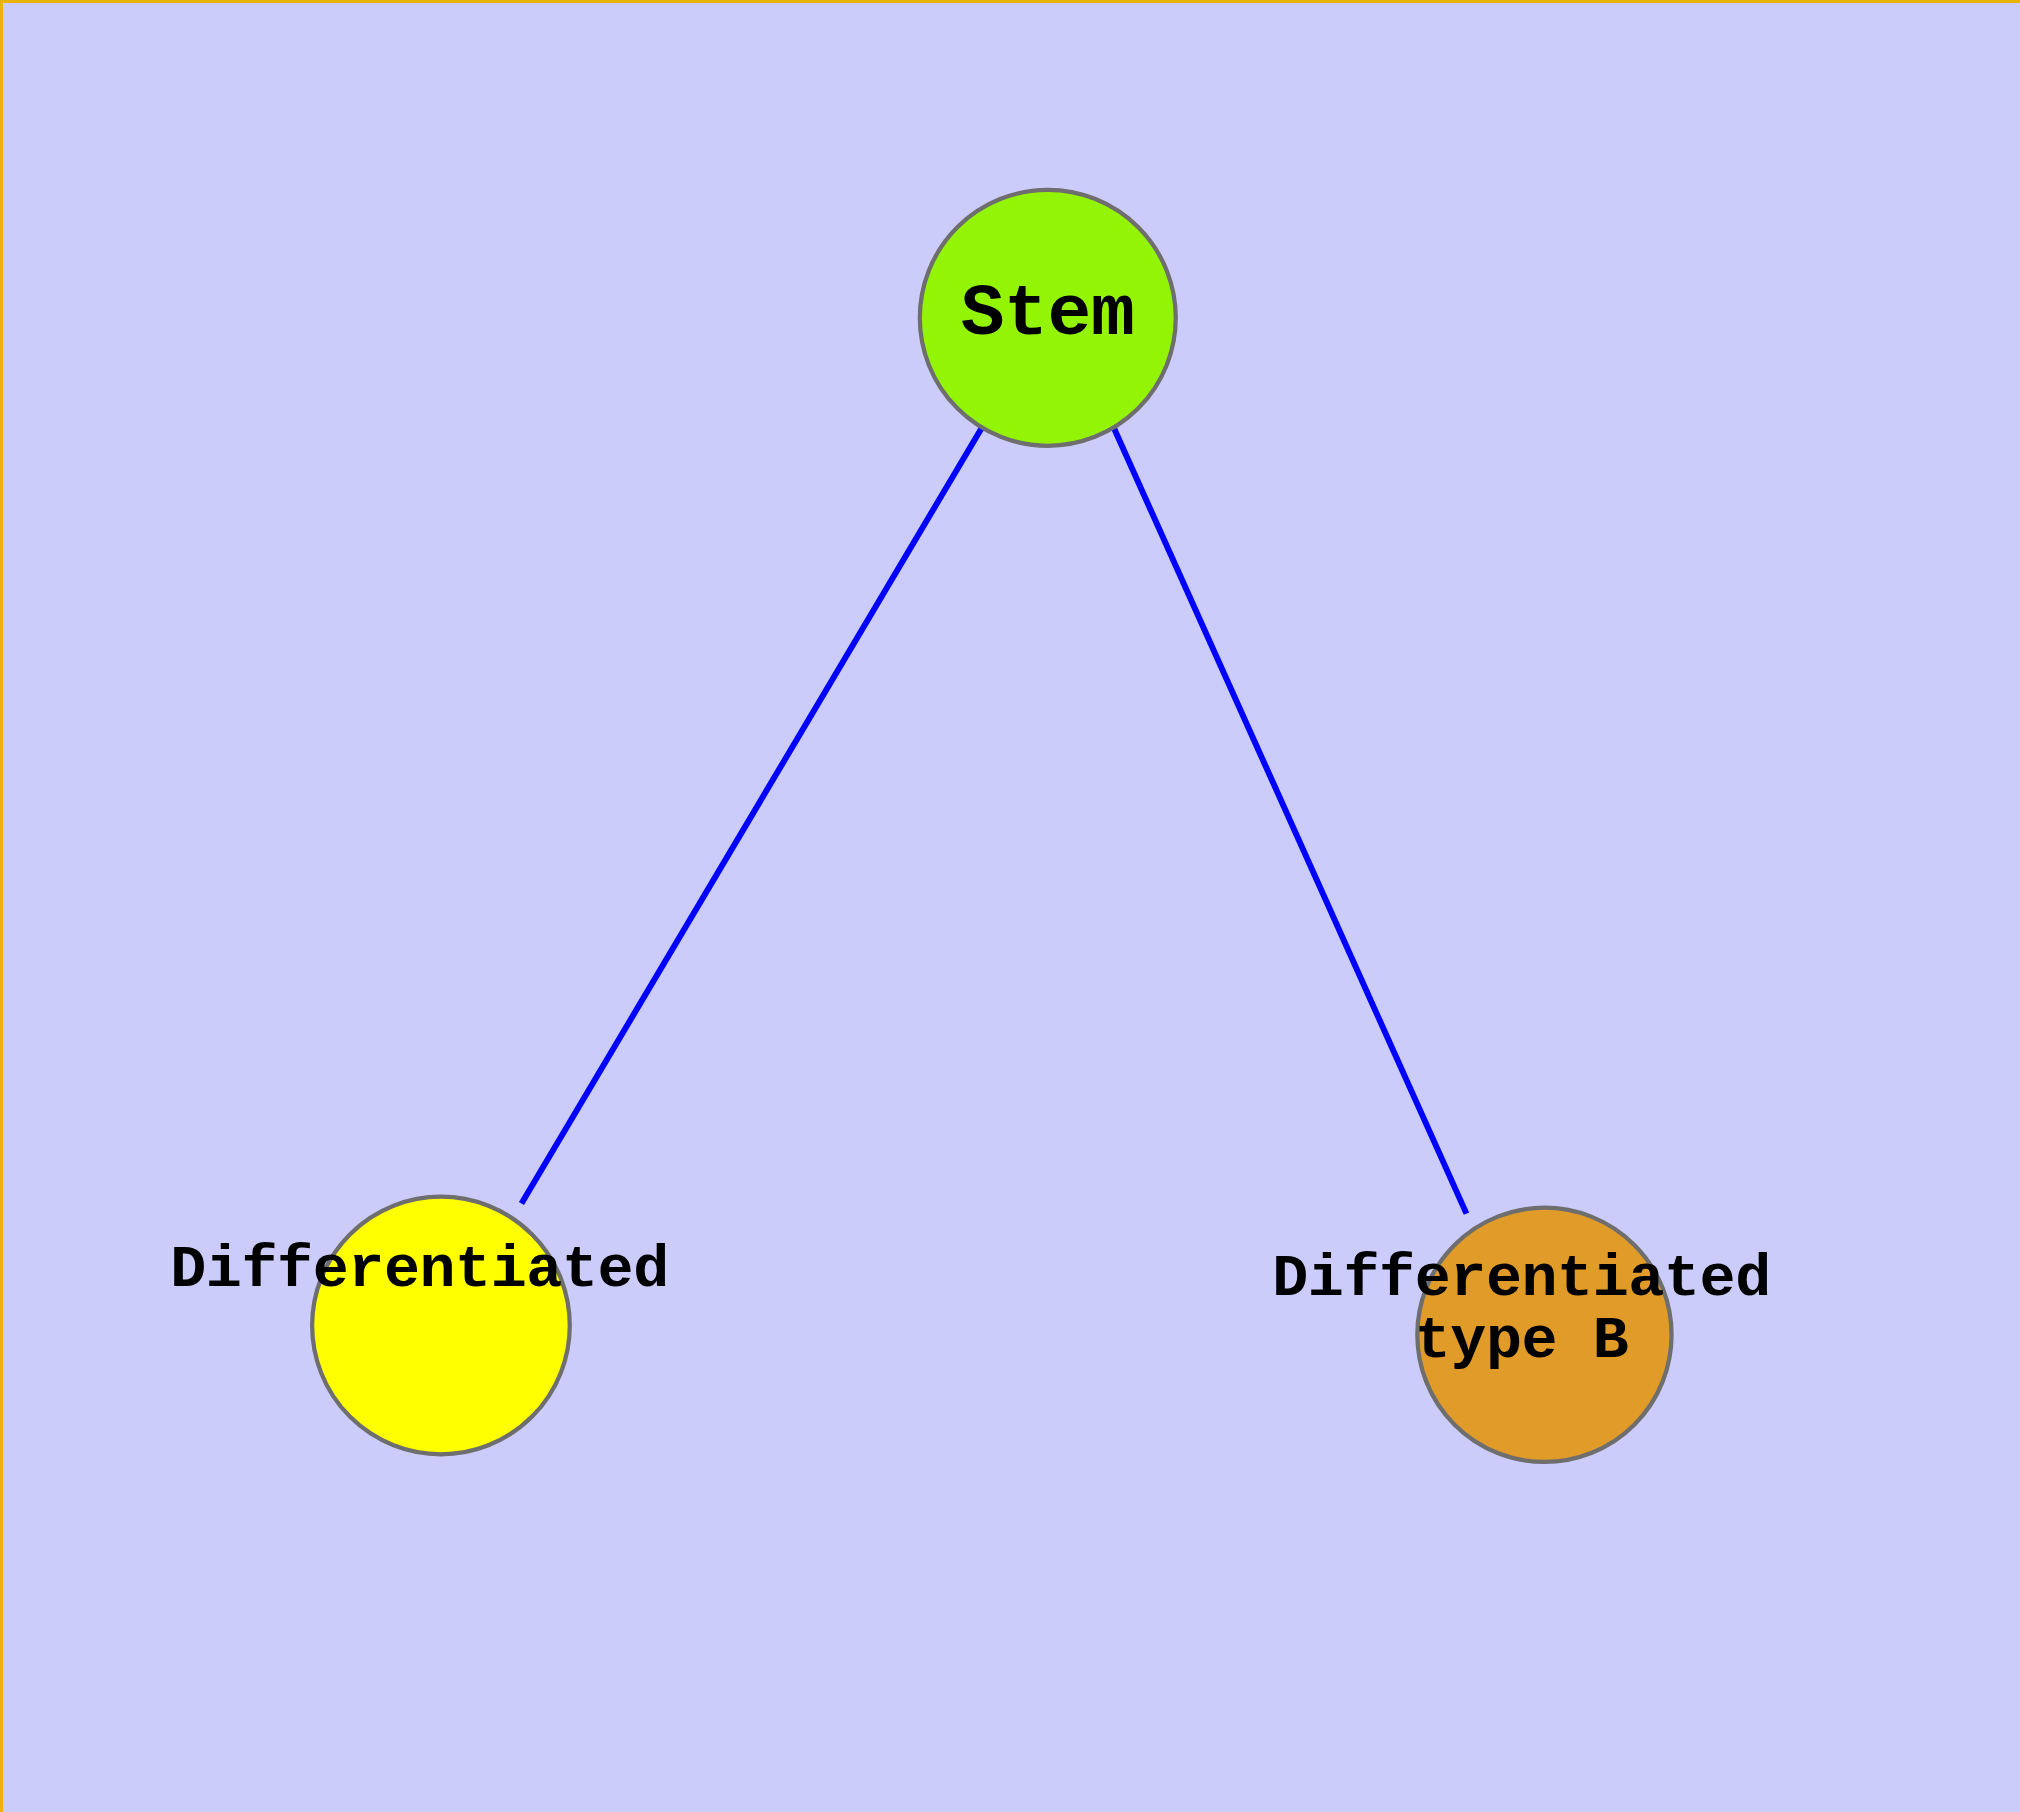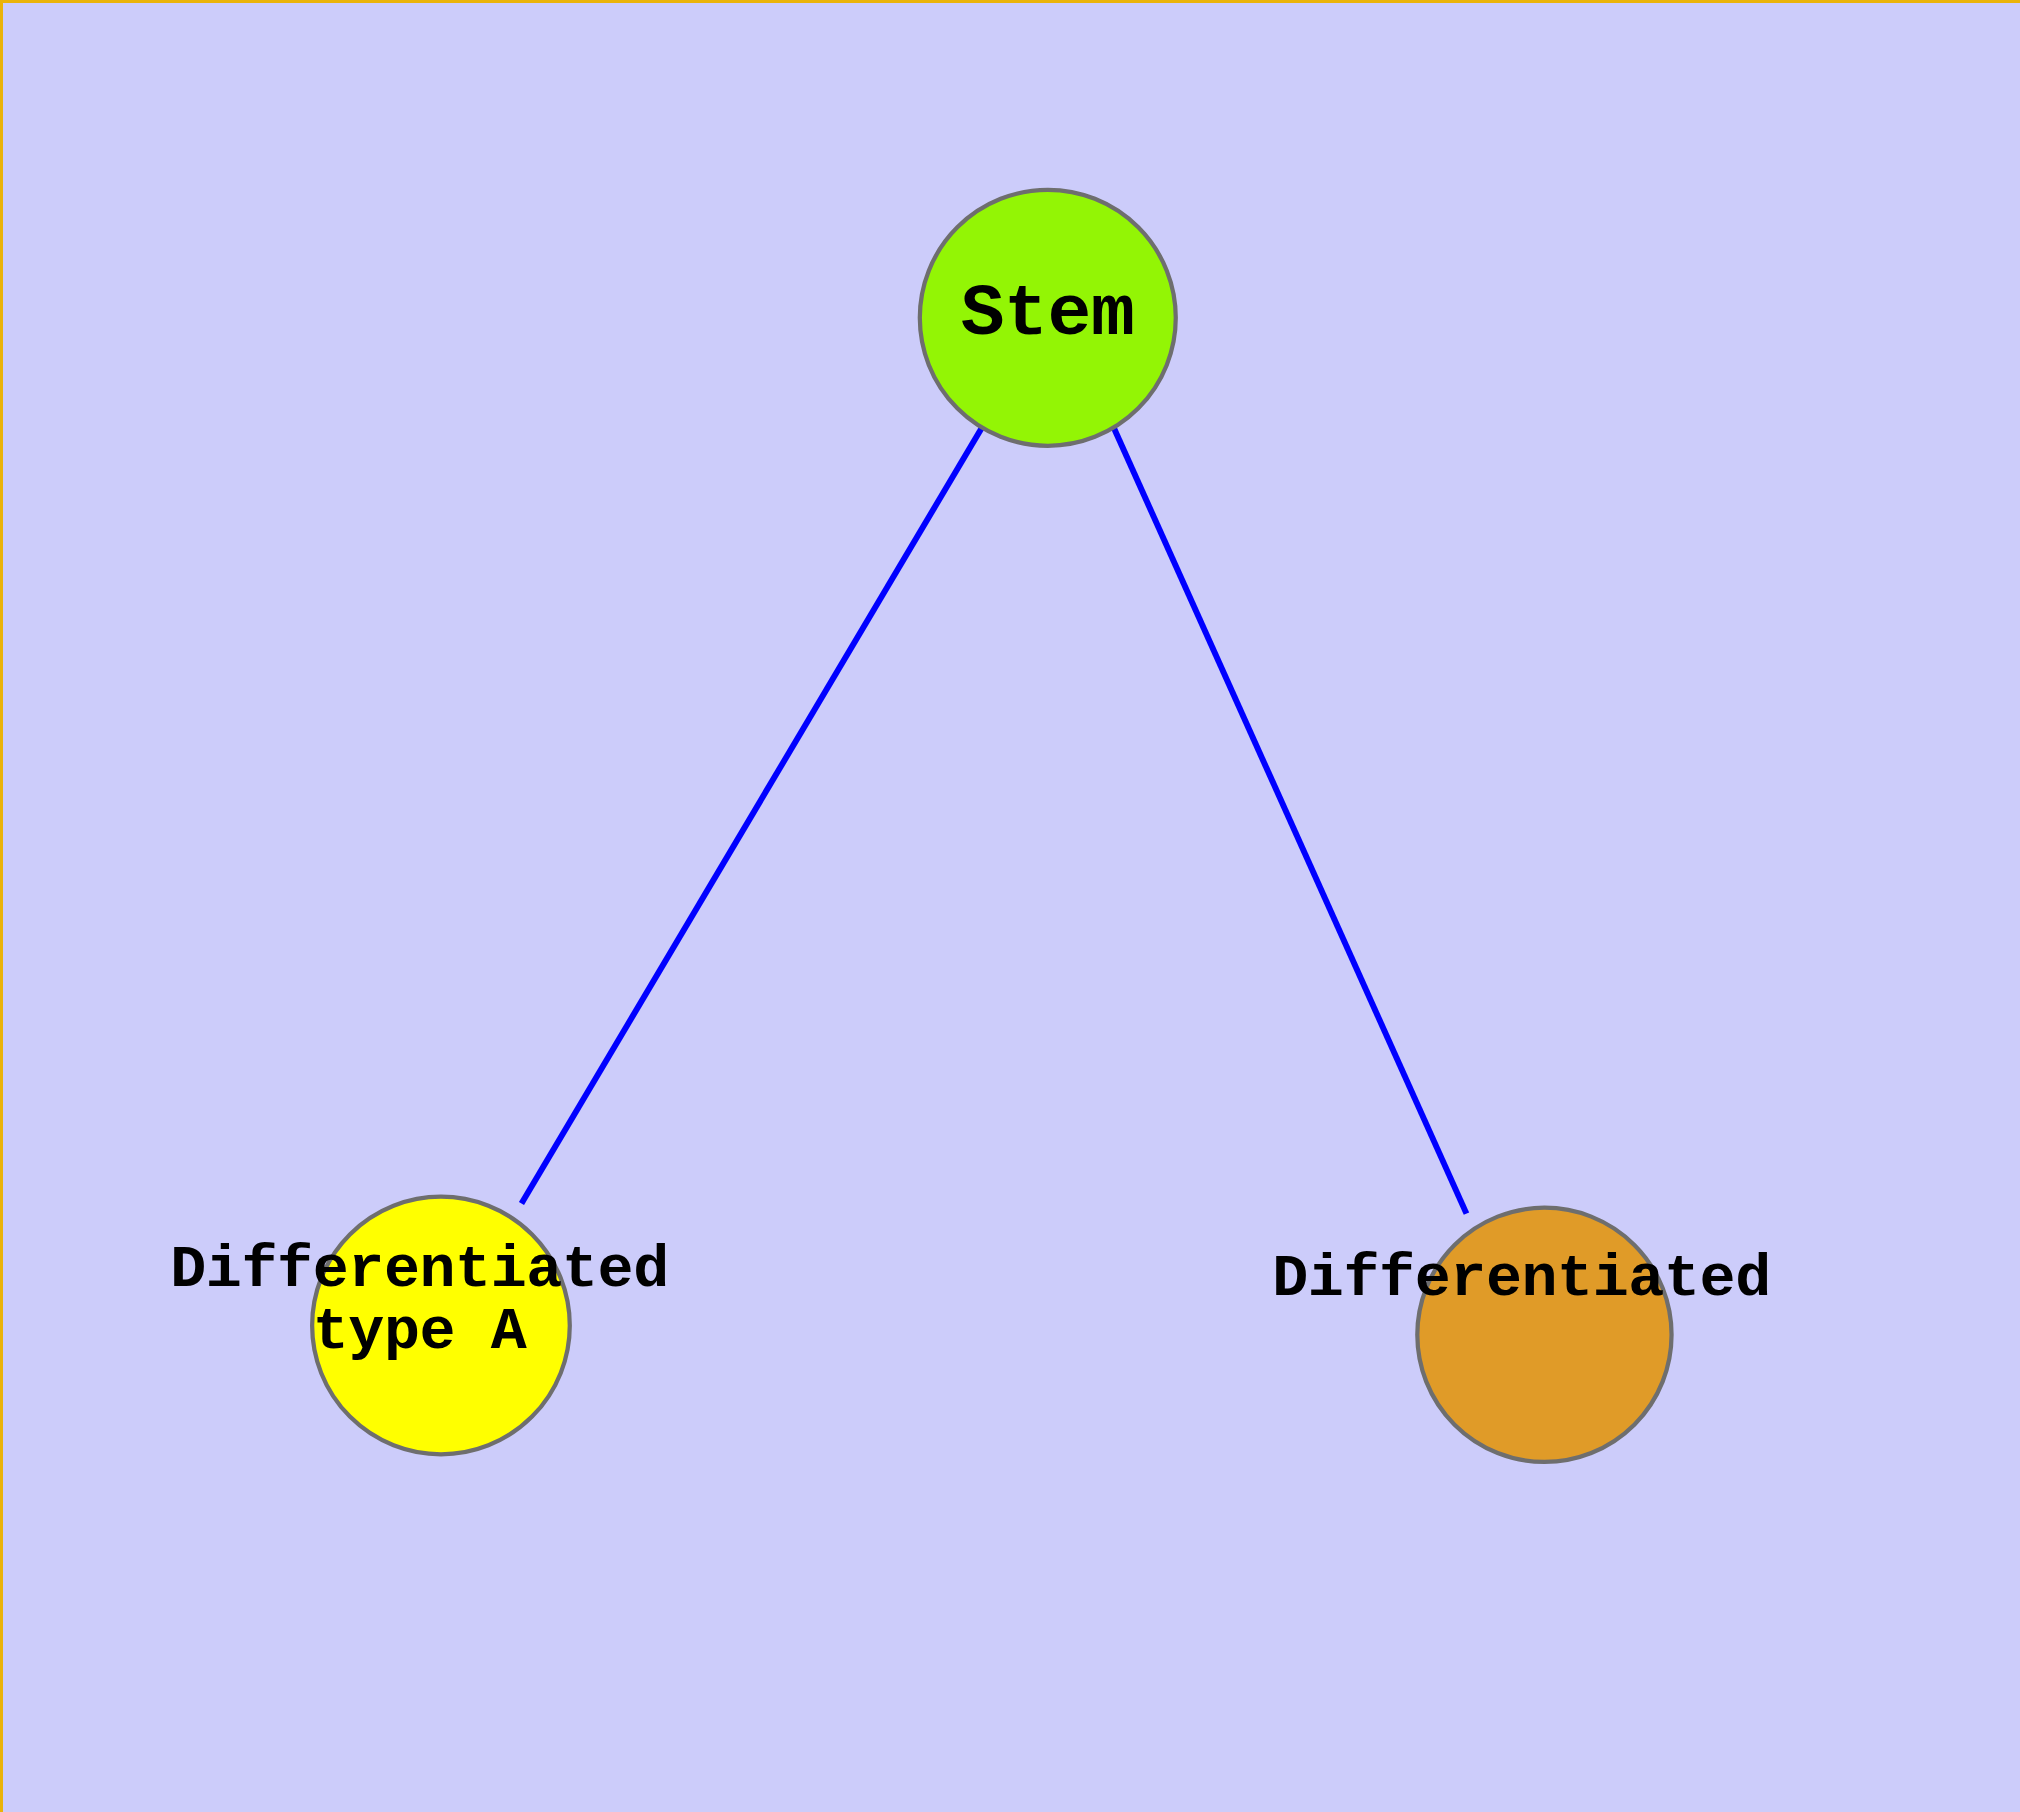--- a/index.html
+++ b/index.html
@@ -66,18 +66,18 @@
     <g>
       <circle cx="1236" cy="375" r="151" fill="#93f505" stroke="#6e6e6e" stroke-width="5"></circle>
       <circle cx="520" cy="1564" r="152" fill="#ffff00" stroke="#6e6e6e" stroke-width="5"></circle>
       <circle cx="1822" cy="1575" r="150" fill="#e09b28" stroke="#6e6e6e" stroke-width="5"></circle>
     </g>
 
   </svg>
 
   <div class="node-label label-stem" style="left:793px; top:277px; width:509px;"><span>Stem</span></div>
 
-  <div class="node-label label-child" style="left:165px; top:1239px; width:509px;"><span>Differentiated</span><br><span>type A</span></div>
+  <div class="node-label label-child" style="left:165px; top:1239px; width:509px;"><span>Differentiated</span><br></div>
 
-  <div class="node-label label-child" style="left:1267px; top:1248px; width:509px;"><span>Differentiated</span><br></div>
+  <div class="node-label label-child" style="left:1267px; top:1248px; width:509px;"><span>Differentiated</span><br><span>type B</span></div>
 
 </div>
 
 
 </body></html>

